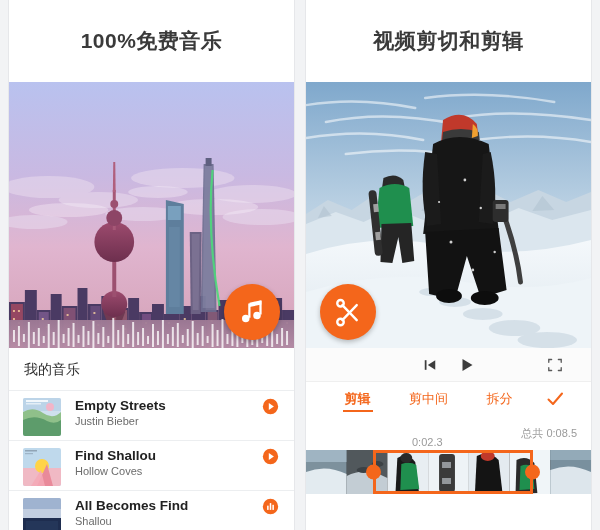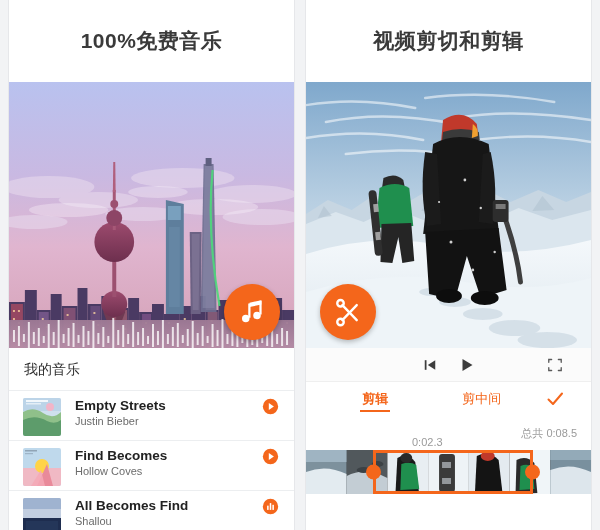--- a/index.html
+++ b/index.html
@@ -425,21 +425,21 @@
             <rect width="38" height="38" fill="#bfd9ec"></rect>
             <rect y="20" width="38" height="18" fill="#f0b9c4"></rect>
             <circle cx="19" cy="18" r="7" fill="#ffd447"></circle>
             <path d="M14 38 L24 16 L30 38 Z" fill="#e98a9a"></path>
             <path d="M8 38 L18 22 L22 38 Z" fill="#f4a8b6" opacity="0.85"></path>
             <rect x="2" y="2" width="12" height="1.5" fill="#7d8fa0" opacity="0.7"></rect>
             <rect x="2" y="5" width="8" height="1.2" fill="#7d8fa0" opacity="0.5"></rect>
           </svg>
         </div>
         <div class="track-meta">
-          <div class="track-title">Find Becomes</div>
+          <div class="track-title">Find Shallou</div>
           <div class="track-artist">Hollow  Coves</div>
         </div>
         <div class="track-action">
           <svg viewBox="0 0 20 20">
             <circle cx="10" cy="10" r="9" fill="#f4661b"></circle>
             <path d="M8 6 L14 10 L8 14 Z" fill="#ffffff"></path>
           </svg>
         </div>
       </div>
 
@@ -593,20 +593,21 @@
             <path d="M16 12 L16 15.2 L12.8 15.2"></path>
             <path d="M5.2 15.2 L2 15.2 L2 12"></path>
           </g>
         </svg>
       </span>
     </div>
 
     <div class="tabs">
       <div class="tab active">剪辑</div>
       <div class="tab">剪中间</div>
+      <div class="tab">拆分</div>
       <div class="tab-confirm">
         <svg viewBox="0 0 20 20">
           <path d="M3.5 10.5 L8 15 L17 4.5" stroke="#f4661b" stroke-width="2" fill="none" stroke-linecap="round" stroke-linejoin="round"></path>
         </svg>
       </div>
     </div>
 
     <div class="time-row">
       <span class="time-cur">0:02.3</span>
       <span class="time-total">总共 0:08.5</span>

